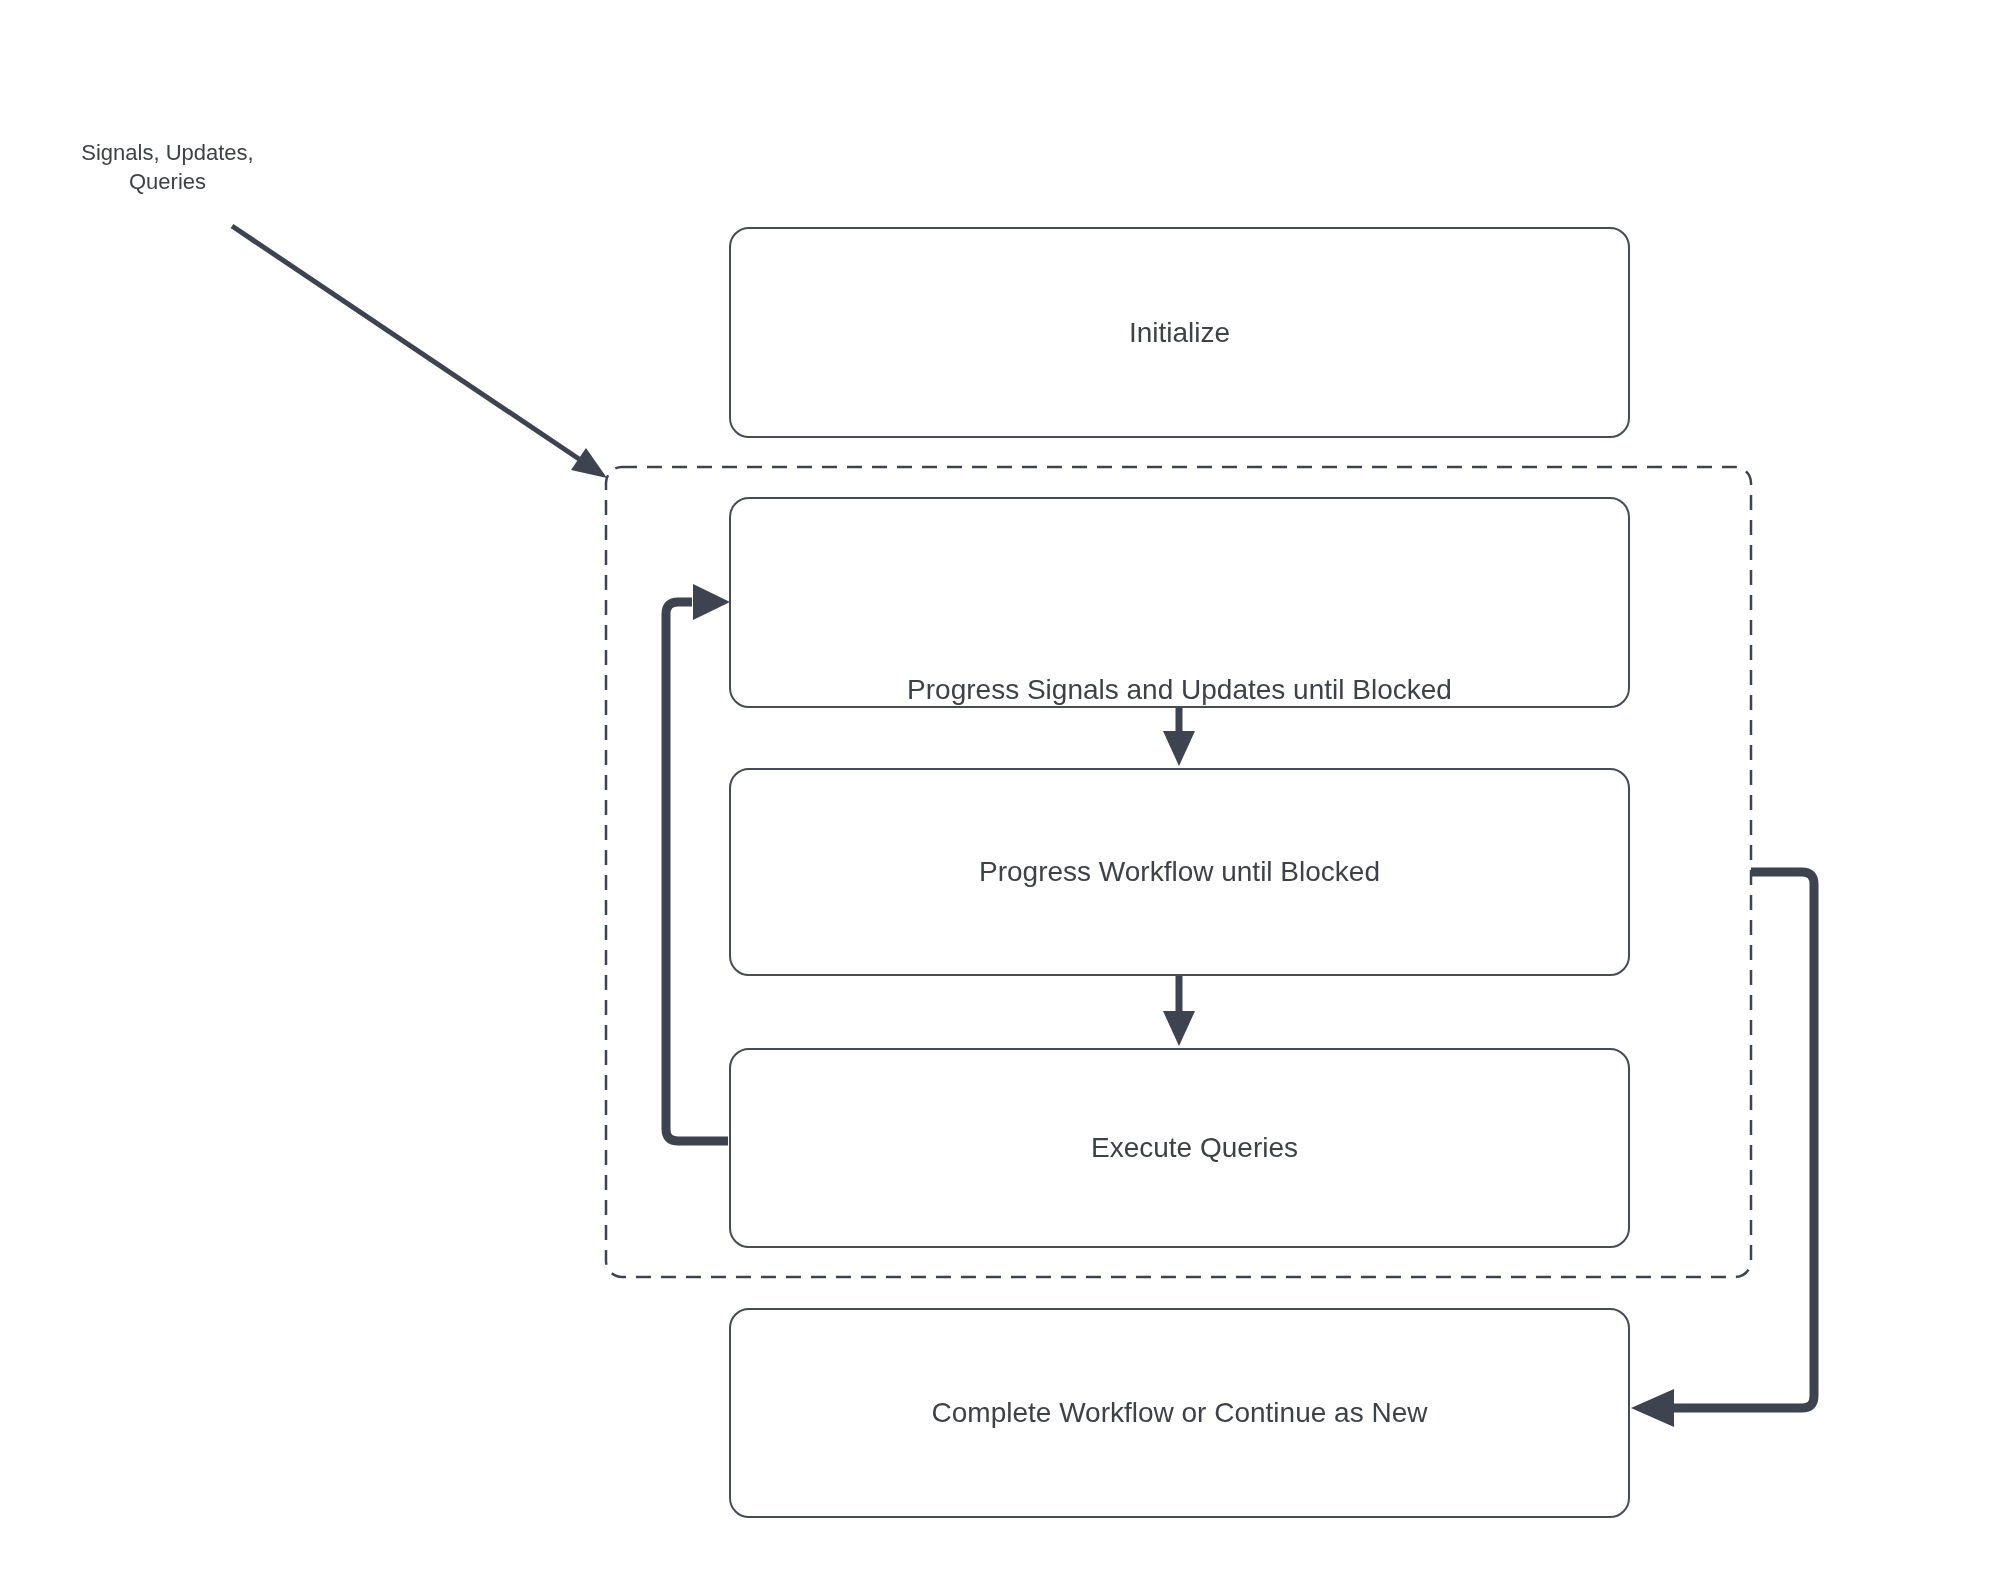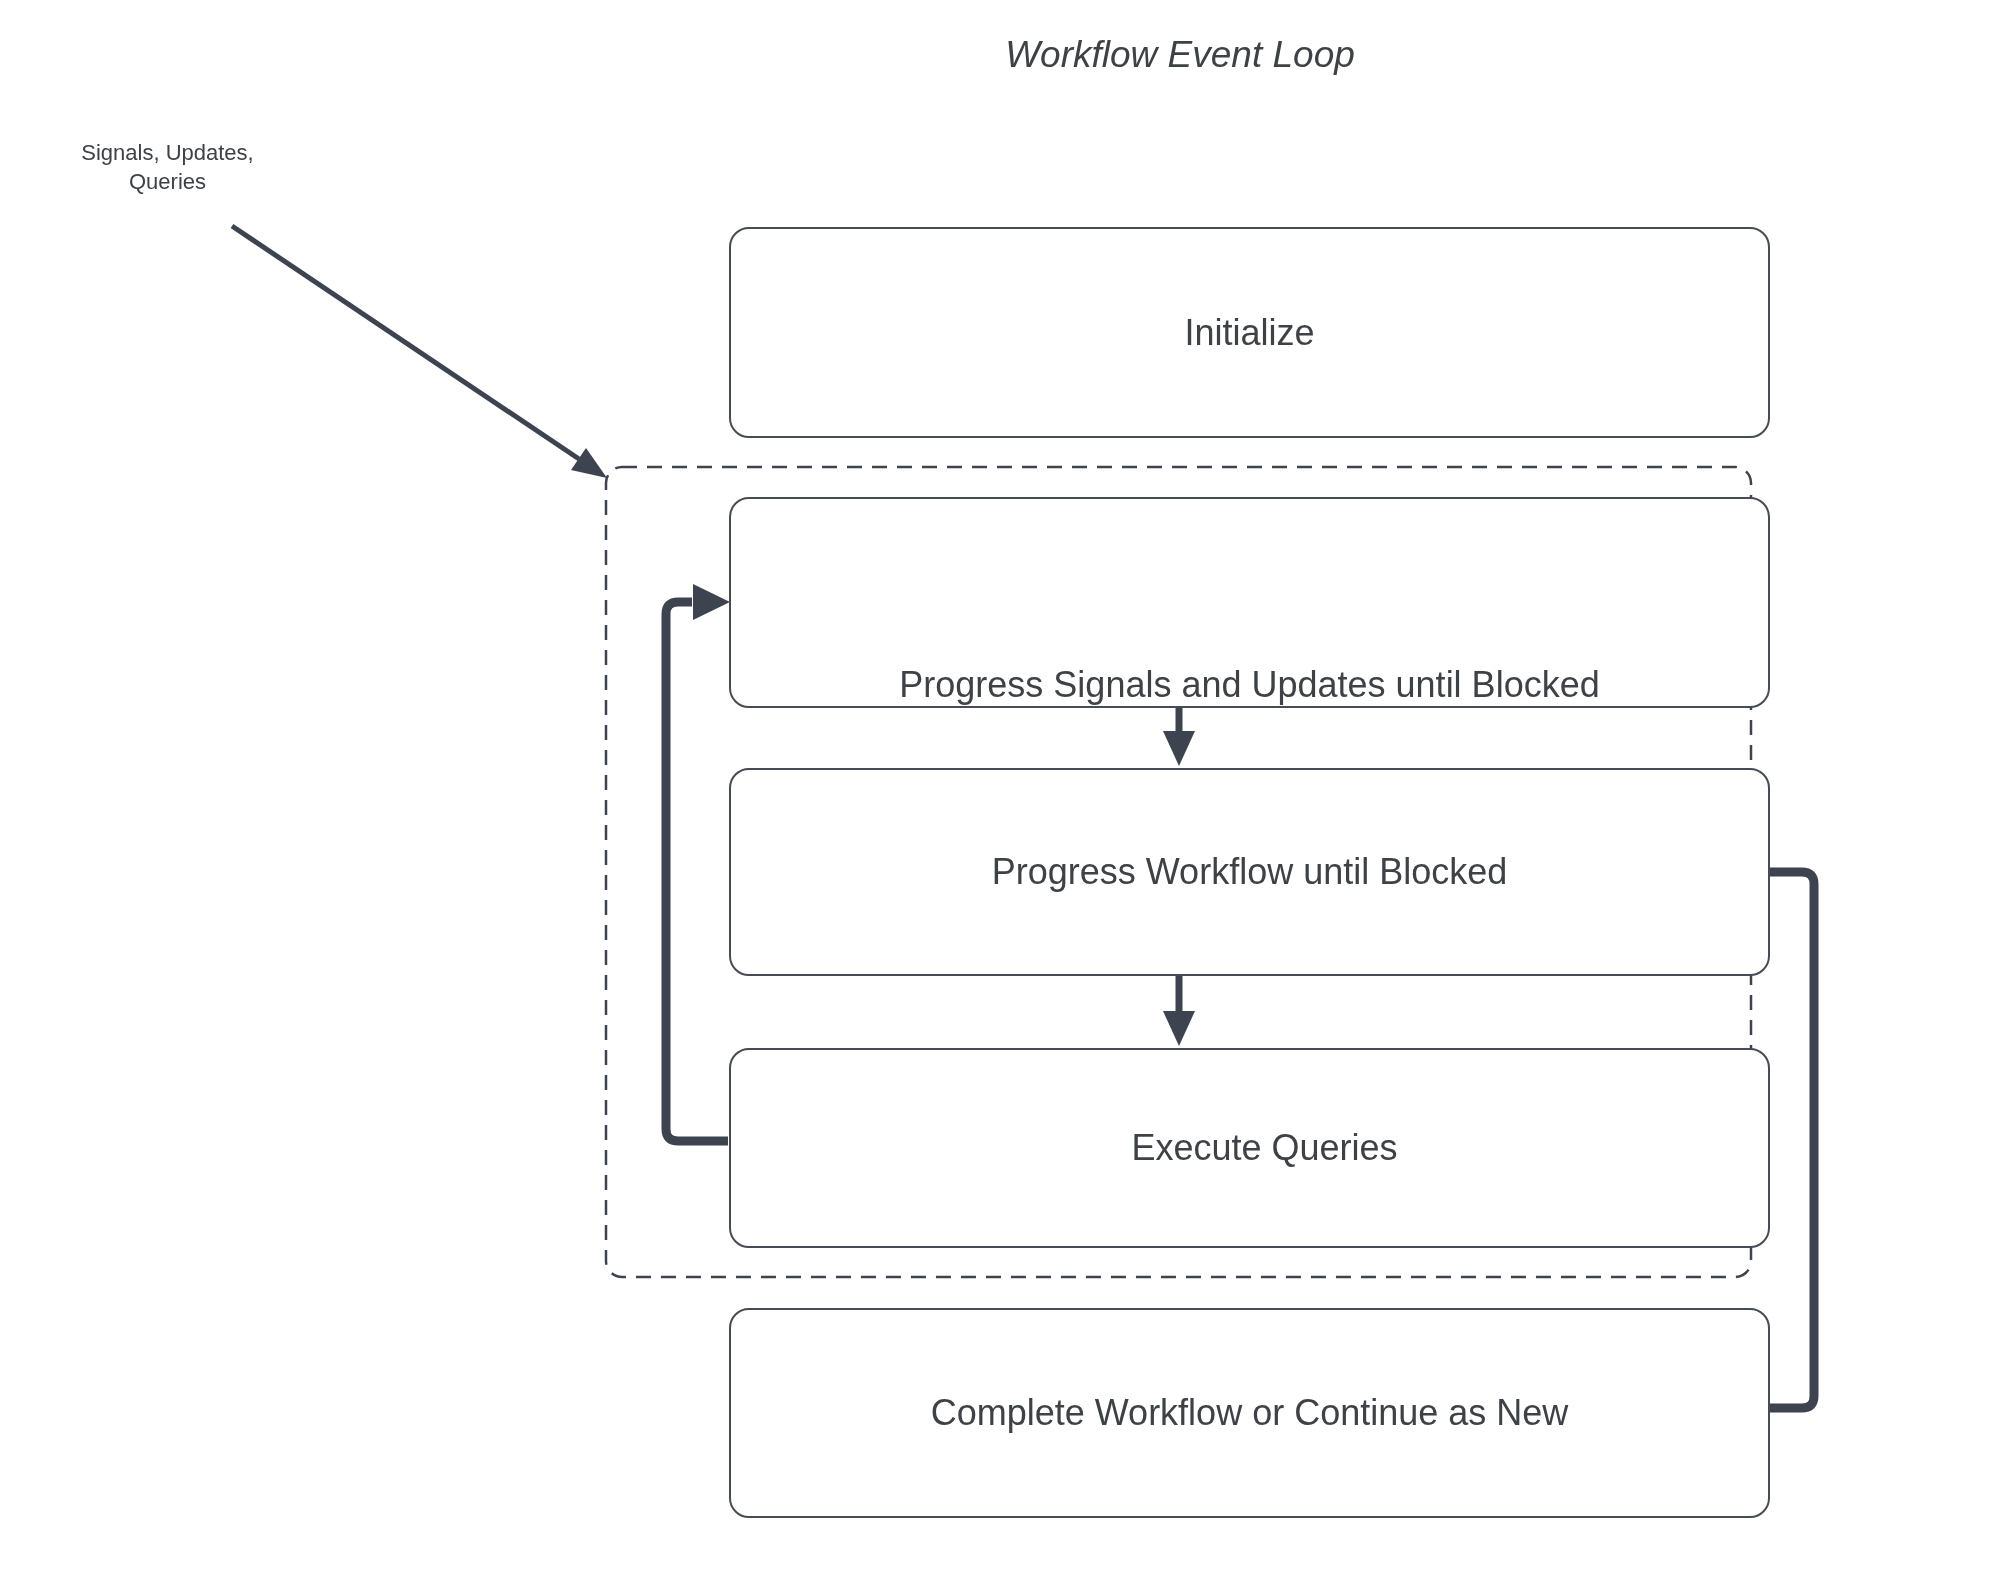--- a/index.html
+++ b/index.html
@@ -48,29 +48,29 @@
     left: 25px; top: 138px; width: 285px;
     text-align: center;
     font-size: 22px;
     line-height: 1.32;
     color: var(--text);
   }
   .annotation span { display: block; }
   .node {
     position: absolute;
     left: 729px;
-    width: 1041px;
+    width: 901px;
     background: var(--bg);
     border: 2px solid var(--border);
     border-radius: 20px;
     display: flex;
     align-items: center;
     justify-content: center;
     text-align: center;
-    font-size: 36px;
+    font-size: 28px;
     color: var(--text);
   }
   #node-initialize        { top: 227px;  height: 211px; }
   #node-progress-signals  { top: 497px;  height: 211px; align-items: flex-end; }
   #node-progress-workflow { top: 768px;  height: 208px; justify-content: center; }
   #node-execute-queries   { top: 1048px; height: 200px; padding-left: 30px; }
   #node-complete          { top: 1308px; height: 210px; }
 </style>
 </head>
 <body>
@@ -100,21 +100,20 @@
       <path class="thick" d="M 728 1141 L 678 1141 Q 666 1141 666 1129 L 666 614 Q 666 602 678 602 L 692 602"></path>
       <polygon class="head" points="730,602 693,584 693,620"></polygon>
     </g>
 
     <g>
       <path class="thick" d="M 1751 872 L 1802 872 Q 1814 872 1814 884 L 1814 1396 Q 1814 1408 1802 1408 L 1673 1408"></path>
       <polygon class="head" points="1631,1408 1674,1389 1674,1427"></polygon>
     </g>
   </svg>
 
-  <div class="diagram-title">Workflow Event Loop</div>
 
   <div class="annotation">
     <span>Signals, Updates,</span>
     <span>Queries</span>
   </div>
 
   <div class="node" id="node-initialize">
     <span>Initialize</span>
   </div>
 

